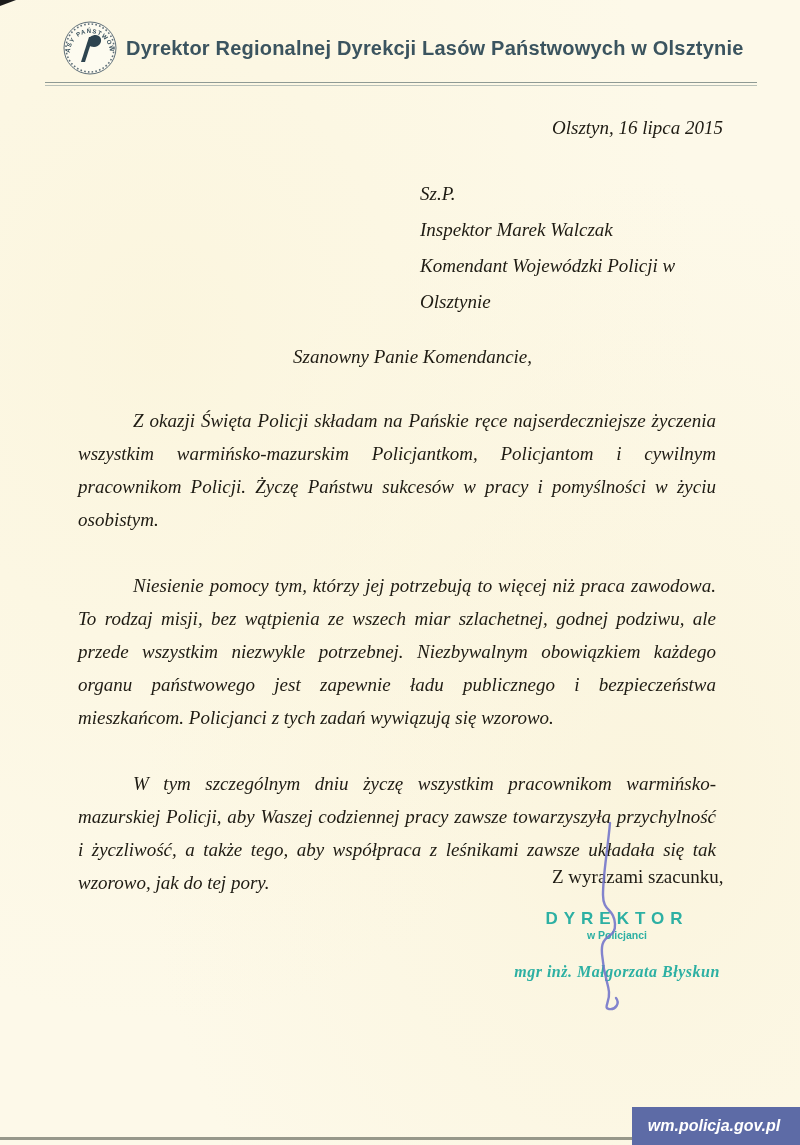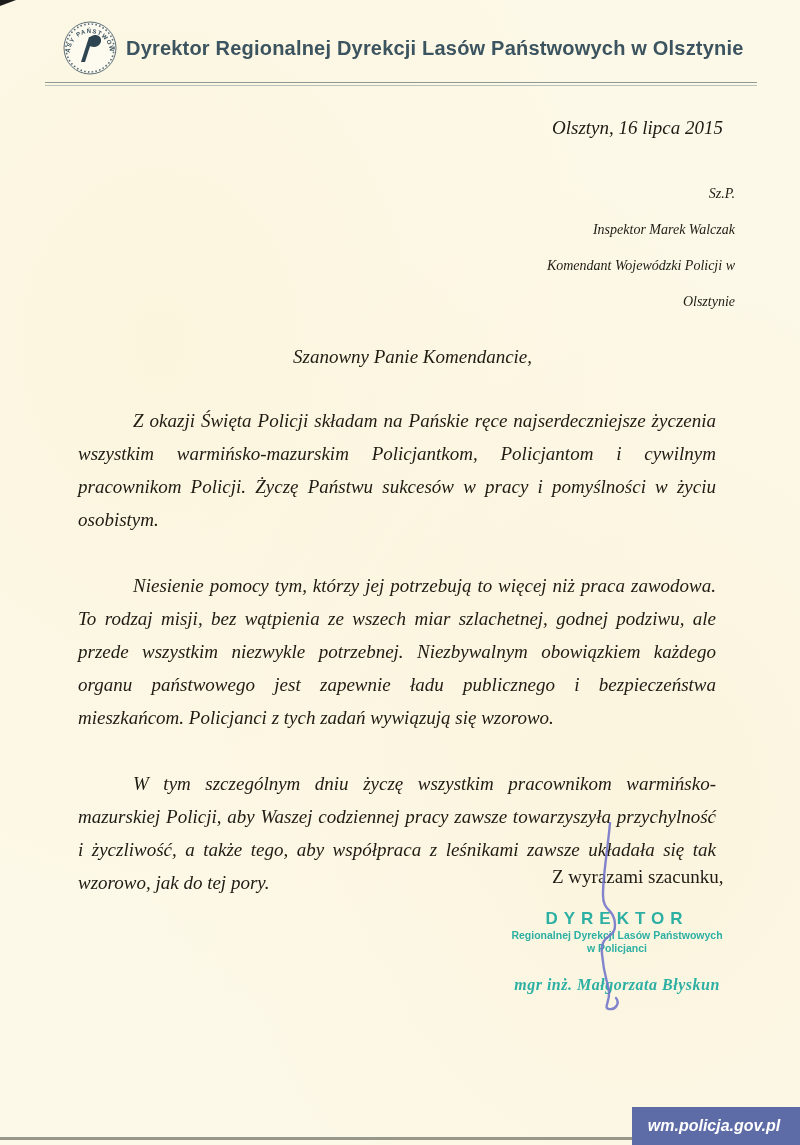--- a/index.html
+++ b/index.html
@@ -31,21 +31,21 @@
     color:var(--header-title,#3b545f);
     white-space:nowrap;
   }
   .header-rule{
     position:absolute;left:45px;top:82px;width:712px;height:2px;
     border-top:1px solid #8f9a94;border-bottom:1px solid #b8c0b8;
   }
   .dateline{position:absolute;left:552px;top:117px;font-size:19px;font-style:italic;}
   .recipient{
     position:absolute;left:420px;top:176px;width:315px;
-    text-align:right;font-size:14px;font-style:italic;line-height:36px;
+    text-align:left;font-size:19px;font-style:italic;line-height:36px;
   }
   .salutation{position:absolute;left:293px;top:346px;font-size:19px;font-style:italic;}
   .letter-body{
     position:absolute;left:78px;top:404px;width:645px;
     font-size:19px;font-style:italic;line-height:33px;
     text-align:justify;
   }
   .letter-body p{margin:0 7px 33px 0;text-indent:55px;text-align-last:left;}
   .closing{position:absolute;left:552px;top:866px;font-size:19px;}
   .stamp{
@@ -111,21 +111,20 @@
   <div class="letter-body">
     <p>Z okazji Święta Policji składam na Pańskie ręce najserdeczniejsze życzenia wszystkim warmińsko-mazurskim Policjantkom, Policjantom i cywilnym pracownikom Policji. Życzę Państwu sukcesów w pracy i pomyślności w życiu osobistym.</p>
     <p>Niesienie pomocy tym, którzy jej potrzebują to więcej niż praca zawodowa. To rodzaj misji, bez wątpienia ze wszech miar szlachetnej, godnej podziwu, ale przede wszystkim niezwykle potrzebnej. Niezbywalnym obowiązkiem każdego organu państwowego jest zapewnie ładu publicznego i bezpieczeństwa mieszkańcom. Policjanci z tych zadań wywiązują się wzorowo.</p>
     <p>W tym szczególnym dniu życzę wszystkim pracownikom warmińsko-mazurskiej Policji, aby Waszej codziennej pracy zawsze towarzyszyła przychylność i życzliwość, a także tego, aby współpraca z leśnikami zawsze układała się tak wzorowo, jak do tej pory.</p>
   </div>
 
   <div class="closing">Z wyrazami szacunku,</div>
 
   <div class="stamp">
     <div class="stamp-title">DYREKTOR</div>
-    <div class="stamp-org">Regionalnej Dyrekcji Lasów Państwowych</div>
     <div class="stamp-loc">w Policjanci</div>
     <div class="stamp-signer">mgr inż. Małgorzata Błyskun</div>
   </div>
 
   <svg class="pen-signature" viewBox="0 0 110 210">
     <path d="M 40 13
              C 37 45, 33 65, 33 85
              C 33 102, 44 98, 45 114
              C 46 130, 30 122, 32 144
              C 34 167, 38 172, 39 182

